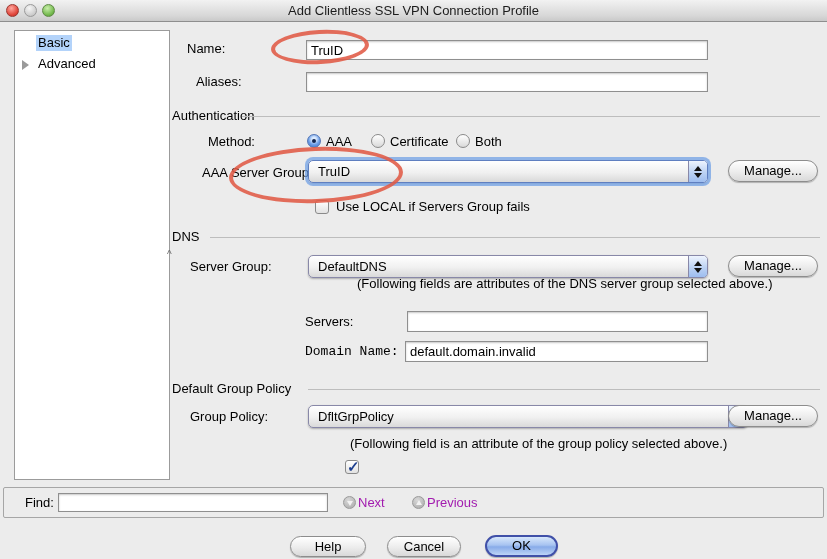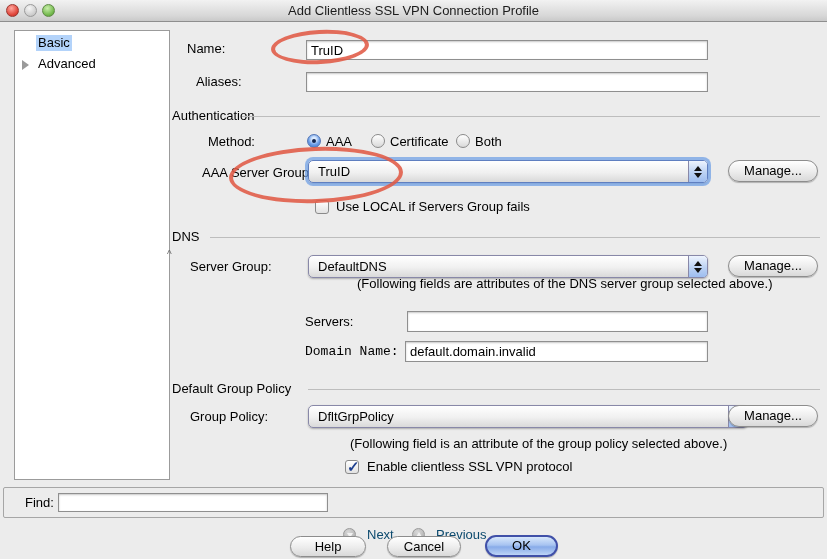--- a/index.html
+++ b/index.html
@@ -102,21 +102,21 @@
   .oval {
     position:absolute; border:4px solid #e05a45; border-radius:50%;
     opacity:0.88; pointer-events:none;
   }
 
   
   .findbar {
     position:absolute; left:3px; top:487px; width:821px; height:31px;
     border:1px solid #a6a6a6; border-radius:2px; background:#ececec;
   }
-  .findnav { position:absolute; display:flex; align-items:center; gap:11px; color:#0c4a6e; background:none; border:none; font:13px "Liberation Sans",sans-serif;margin-top:32px; }
+  .findnav { position:absolute; display:flex; align-items:center; gap:2px; color:#a21caf; background:none; border:none; font:13px "Liberation Sans",sans-serif; }
   .navcirc {
     width:13px; height:13px; border-radius:50%;
     background:radial-gradient(circle at 40% 30%, #d9d9d9, #a8a8a8);
     border:1px solid #9a9a9a; position:relative;
   }
   .navcirc::after { content:""; position:absolute; left:3px; }
   .navcirc.down::after { top:4px; border-left:3.5px solid transparent; border-right:3.5px solid transparent; border-top:5px solid #f2f2f2; }
   .navcirc.up::after   { top:3px; border-left:3.5px solid transparent; border-right:3.5px solid transparent; border-bottom:5px solid #f2f2f2; }
 
   .caret-mark { position:absolute; color:#6a6a6a; font-size:10px; }
@@ -203,21 +203,20 @@
     <span class="stepper">
         <span class="tri-up"></span>
         <span class="tri-down"></span>
       </span>
   </div>
   <button class="pill" style="left:728px; top:405px; width:90px;">Manage...</button>
 
   <span class="note" style="left:350px; top:436px;">(Following field is an attribute of the group policy selected above.)</span>
 
   <span class="cb on" style="left:345px; top:460px;"></span>
-  <span class="lbl" style="left:367px; top:459px;">Enable clientless SSL VPN protocol</span>
 
   <div class="oval" style="left: 271px; top: 30px; width: 98px; height: 34px; transform: rotate(-3deg); border-color: rgb(224, 90, 69);"></div>
   <div class="oval" style="left: 229px; top: 147px; width: 174px; height: 56px; transform: rotate(-2deg); border-color: rgb(224, 90, 69);"></div>
 
   <div class="findbar"></div>
   <span class="lbl" style="left:25px; top:495px;">Find:</span>
   <input class="tf" style="left: 58px; top: 493px; width: 270px; height: 19px;" value="">
   <button class="findnav" style="left:343px; top:495px;">
     <span class="navcirc down"></span>
     <span>Next</span>

